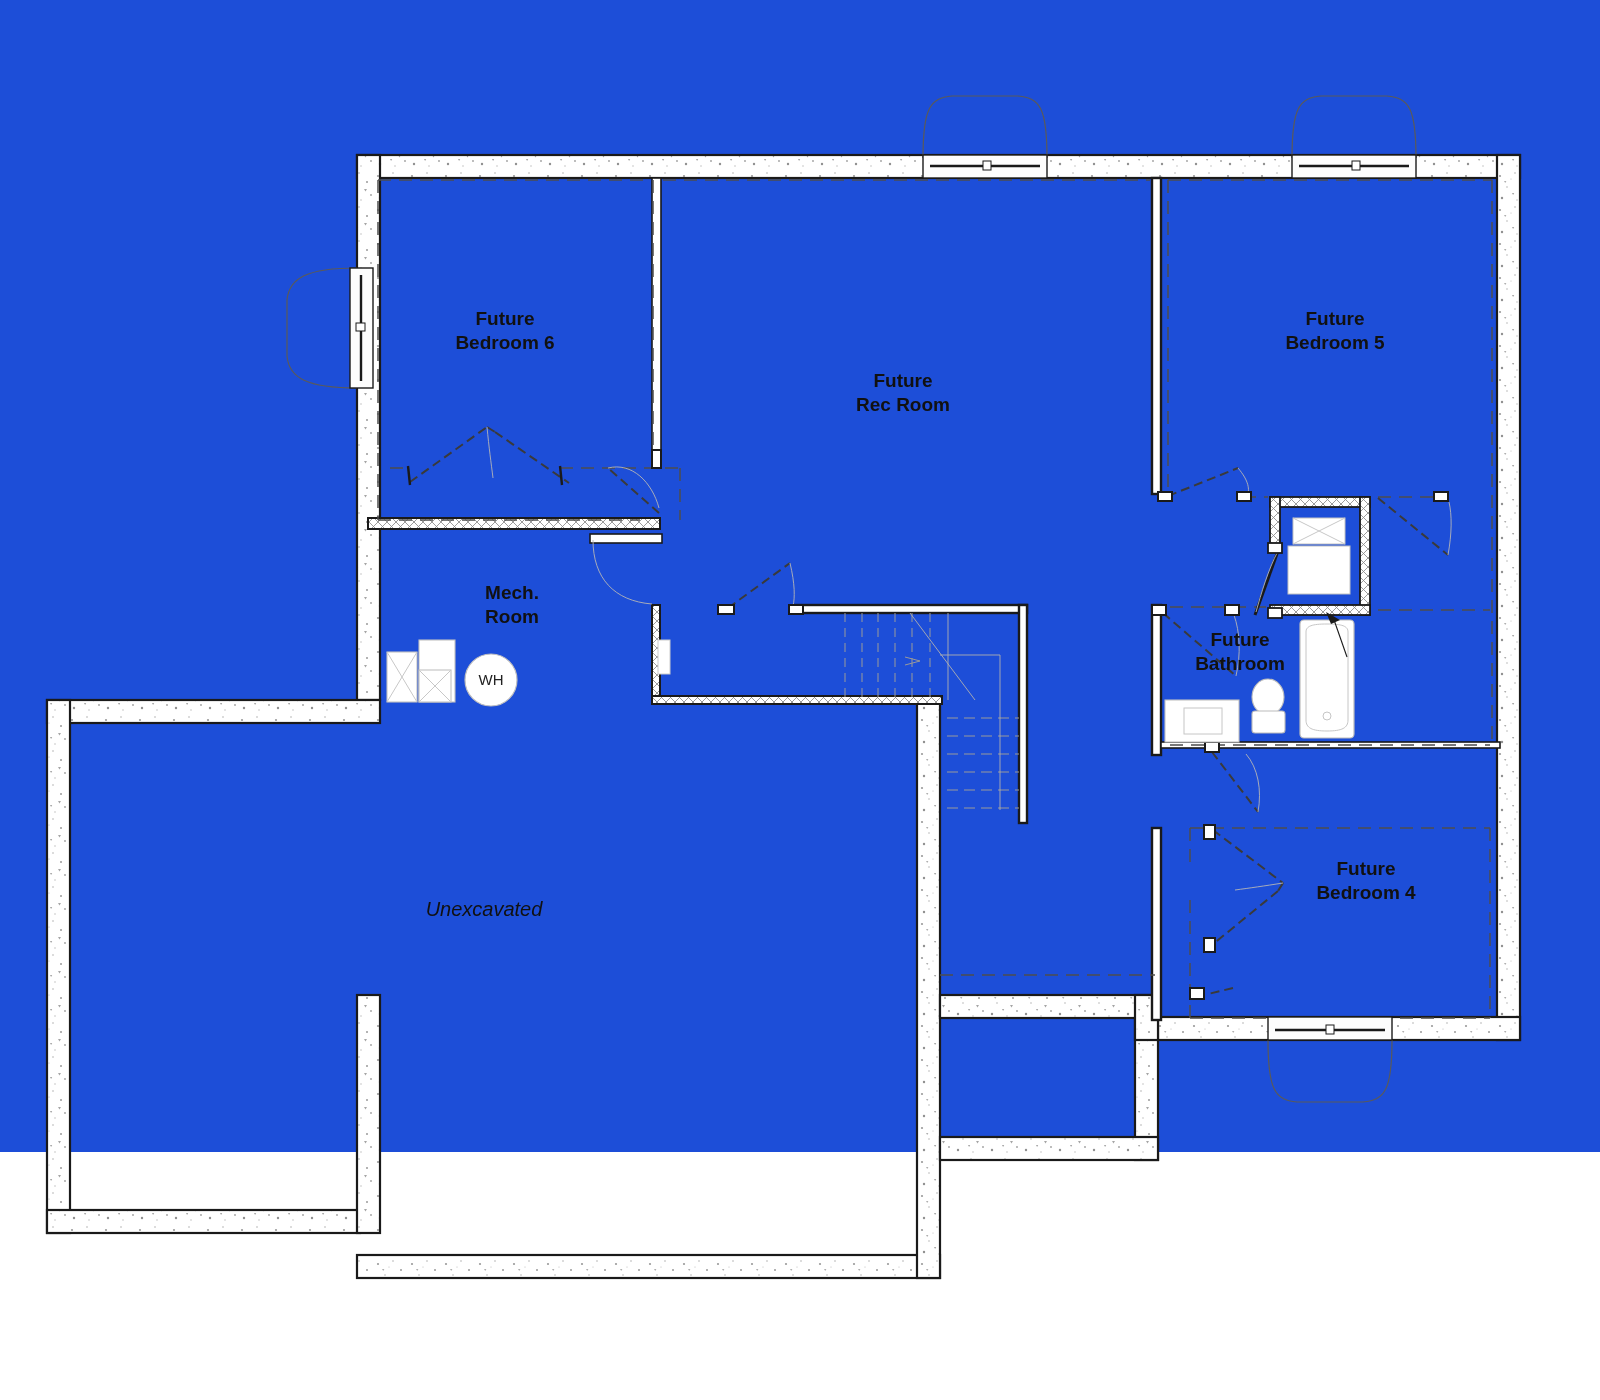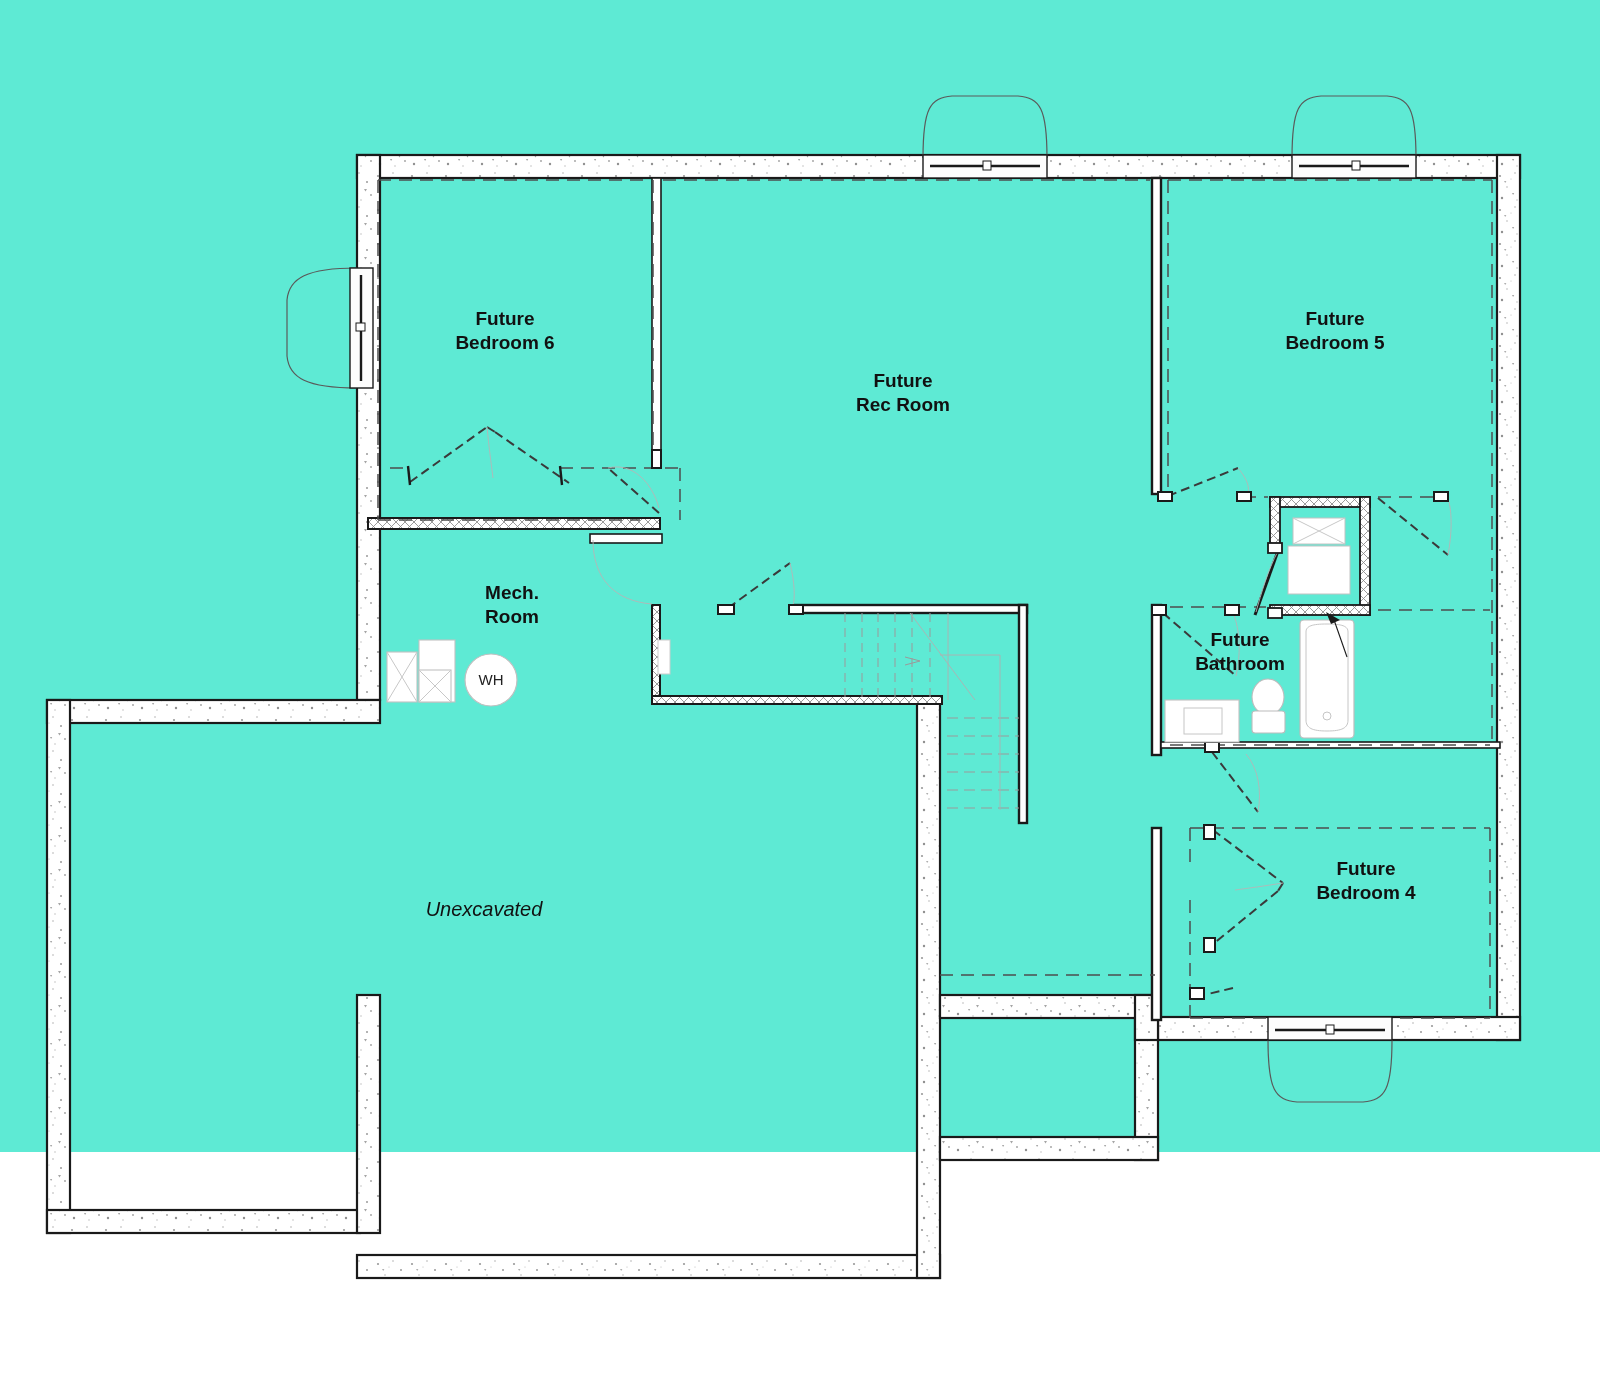--- a/index.html
+++ b/index.html
@@ -8,21 +8,21 @@
     background: #ffffff;
     width: 1600px;
     height: 1400px;
     overflow: hidden;
     font-family: "Liberation Sans", sans-serif;
   }
   #plan-root {
     position: relative;
     width: 1600px;
     height: 1152px;
-    background: #5eead4;
+    background: #1d4ed8;
   }
   #floorplan-svg {
     display: block;
     width: 1600px;
     height: 1400px;
   }
   .room-label {
     font-family: "Liberation Sans", sans-serif;
     font-weight: bold;
     font-size: 19px;

